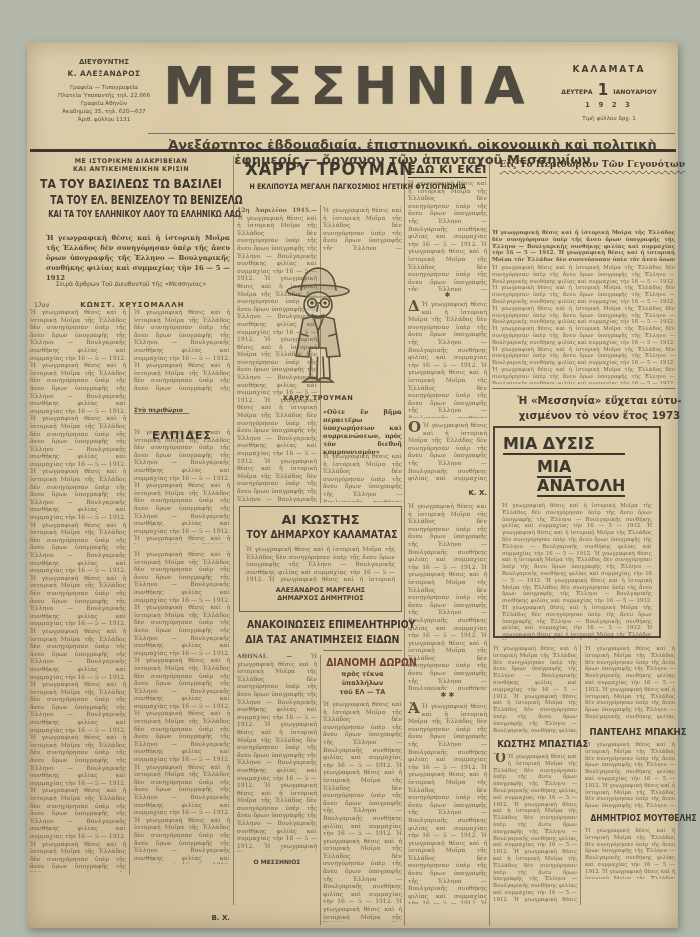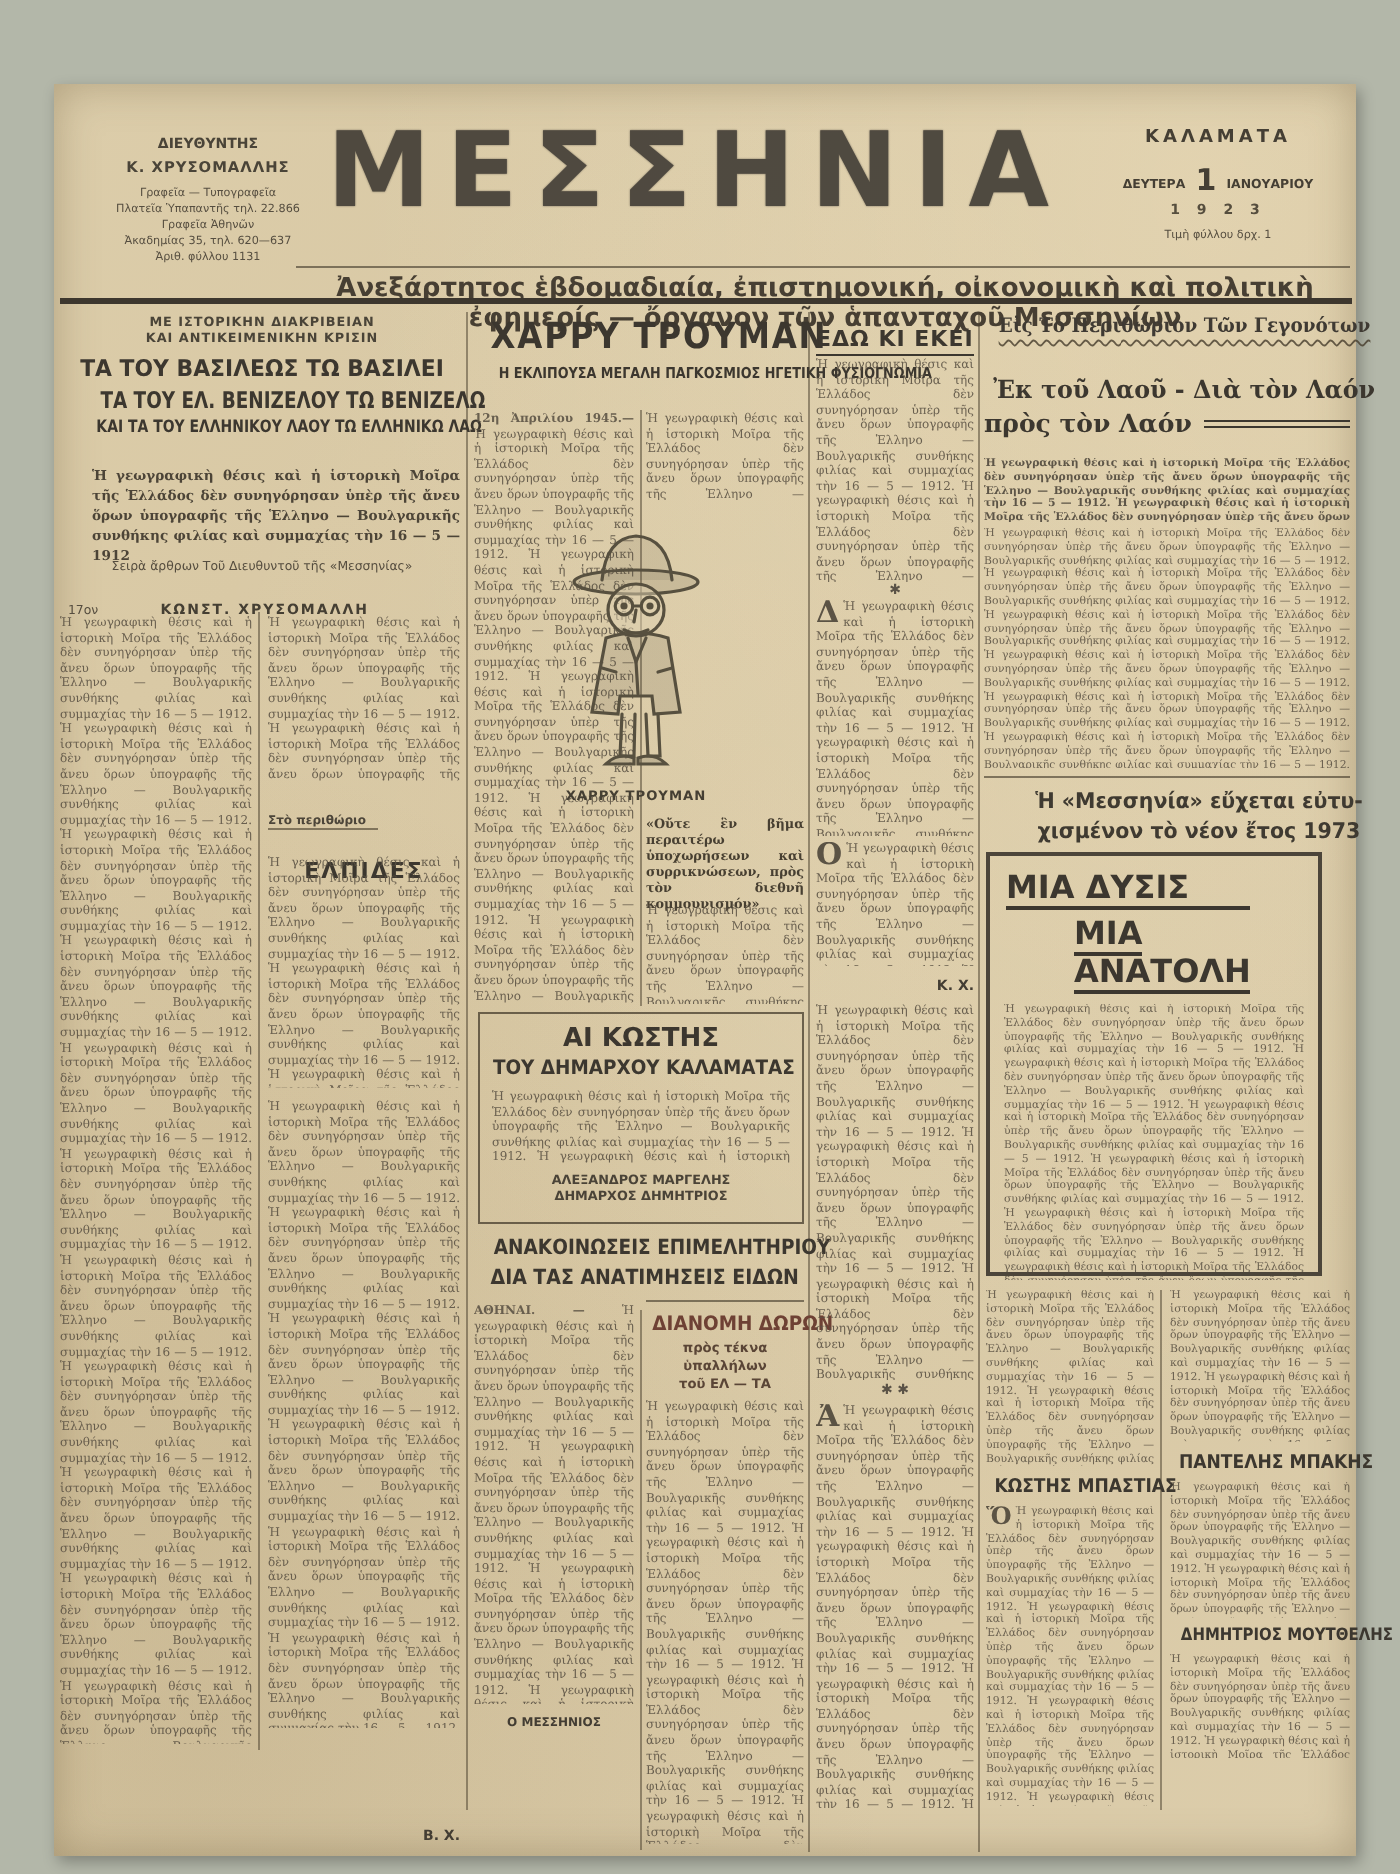--- a/index.html
+++ b/index.html
@@ -35,23 +35,23 @@
   .serif{font-family:"DejaVu Serif",serif;}
   .boxed{border:1px solid rgba(70,60,44,.75);}
   .wavy{text-decoration:underline wavy rgba(70,60,44,.8) 1px;text-underline-offset:3px;}
 </style>
 </head>
 <body>
 
 <div class="page">
   <div class="paper"></div>
 
-  <div class="abs ctr" style="left:50px;top:68px;width:108px;">
+  <div class="abs ctr" style="left:50px;top:58px;width:108px;">
     <div style="font-weight:bold;font-size:7px;color:#4a4438;">ΔΙΕΥΘΥΝΤΗΣ</div>
-    <div style="font-weight:bold;font-size:7.4px;letter-spacing:.5px;color:#4a4438;margin-top:3px;">Κ. ΧΡΥΣΟΜΑΛΛΗΣ</div>
+    <div style="font-weight:bold;font-size:7.4px;letter-spacing:.5px;color:#4a4438;margin-top:3px;">Κ. ΑΛΕΞΑΝΔΡΟΣ</div>
     <div class="mini" style="margin-top:5px;">Γραφεῖα — Τυπογραφεῖα</div>
     <div class="mini">Πλατεῖα Ὑπαπαντῆς τηλ. 22.866</div>
     <div class="mini">Γραφεῖα Ἀθηνῶν</div>
     <div class="mini">Ἀκαδημίας 35, τηλ. 620—637</div>
     <div class="mini">Ἀριθ. φύλλου 1131</div>
   </div>
 
   <div class="abs ctr title" style="left:152px;top:60px;width:392px;">ΜΕΣΣΗΝΙΑ</div>
 
   <div class="abs ctr" style="left:543px;top:64px;width:132px;">
@@ -169,27 +169,20 @@
   <div class="abs fl" style="left:408px;top:300px;width:79px;height:118px;"><span class="dc">Δ</span><span>Ἡ γεωγραφικὴ θέσις καὶ ἡ ἱστορικὴ Μοῖρα τῆς Ἑλλάδος δὲν συνηγόρησαν ὑπὲρ τῆς ἄνευ ὅρων ὑπογραφῆς τῆς Ἑλληνο — Βουλγαρικῆς συνθήκης φιλίας καὶ συμμαχίας τὴν 16 — 5 — 1912. Ἡ γεωγραφικὴ θέσις καὶ ἡ ἱστορικὴ Μοῖρα τῆς Ἑλλάδος δὲν συνηγόρησαν ὑπὲρ τῆς ἄνευ ὅρων ὑπογραφῆς τῆς Ἑλληνο — Βουλγαρικῆς συνθήκης φιλίας καὶ συμμαχίας τὴν 16 — 5 — 1912. Ἡ γεωγραφικὴ θέσις καὶ ἡ ἱστορικὴ Μοῖρα τῆς Ἑλλάδος δὲν συνηγόρησαν ὑπὲρ τῆς ἄνευ ὅρων ὑπογραφῆς τῆς Ἑλληνο — Βουλγαρικῆς συνθήκης φιλίας καὶ συμμαχίας τὴν 16 — 5 — 1912. Ἡ γεωγραφικὴ θέσις καὶ ἡ ἱστορικὴ Μοῖρα τῆς Ἑλλάδος δὲν συνηγόρησαν ὑπὲρ τῆς ἄνευ ὅρων ὑπογραφῆς τῆς Ἑλληνο — Βουλγαρικῆς συνθήκης φιλίας καὶ συμμαχίας τὴν 16 — 5 — 1912. Ἡ γεωγραφικὴ θέσις καὶ ἡ ἱστορικὴ Μοῖρα τῆς Ἑλλάδος δὲν συνηγόρησαν ὑπὲρ τῆς ἄνευ ὅρων ὑπογραφῆς τῆς Ἑλληνο — Βουλγαρικῆς συνθήκης φιλίας καὶ συμμαχίας τὴν 16 — 5 — 1912. Ἡ γεωγραφικὴ θέσις καὶ ἡ ἱστορικὴ Μοῖρα τῆς Ἑλλάδος δὲν συνηγόρησαν ὑπὲρ τῆς ἄνευ ὅρων ὑπογραφῆς τῆς Ἑλληνο — Βουλγαρικῆς συνθήκης φιλίας καὶ συμμαχίας τὴν 16 — 5 — 1912.</span></div>
   <div class="abs fl" style="left:408px;top:421px;width:79px;height:62px;"><span class="dc">Ο</span><span>Ἡ γεωγραφικὴ θέσις καὶ ἡ ἱστορικὴ Μοῖρα τῆς Ἑλλάδος δὲν συνηγόρησαν ὑπὲρ τῆς ἄνευ ὅρων ὑπογραφῆς τῆς Ἑλληνο — Βουλγαρικῆς συνθήκης φιλίας καὶ συμμαχίας τὴν 16 — 5 — 1912. Ἡ γεωγραφικὴ θέσις καὶ ἡ ἱστορικὴ Μοῖρα τῆς Ἑλλάδος δὲν συνηγόρησαν ὑπὲρ τῆς ἄνευ ὅρων ὑπογραφῆς τῆς Ἑλληνο — Βουλγαρικῆς συνθήκης φιλίας καὶ συμμαχίας τὴν 16 — 5 — 1912. Ἡ γεωγραφικὴ θέσις καὶ ἡ ἱστορικὴ Μοῖρα τῆς Ἑλλάδος δὲν συνηγόρησαν ὑπὲρ τῆς ἄνευ ὅρων ὑπογραφῆς τῆς Ἑλληνο — Βουλγαρικῆς συνθήκης φιλίας καὶ συμμαχίας τὴν 16 — 5 — 1912. Ἡ γεωγραφικὴ θέσις καὶ ἡ ἱστορικὴ Μοῖρα τῆς Ἑλλάδος δὲν συνηγόρησαν ὑπὲρ τῆς ἄνευ ὅρων ὑπογραφῆς τῆς Ἑλληνο — Βουλγαρικῆς συνθήκης φιλίας καὶ συμμαχίας τὴν 16 — 5 — 1912.</span></div>
   <div class="abs sig" style="left:408px;top:489px;width:79px;text-align:right;">Κ. Χ.</div>
   <div class="abs fl" style="left:408px;top:502px;width:79px;height:188px;">Ἡ γεωγραφικὴ θέσις καὶ ἡ ἱστορικὴ Μοῖρα τῆς Ἑλλάδος δὲν συνηγόρησαν ὑπὲρ τῆς ἄνευ ὅρων ὑπογραφῆς τῆς Ἑλληνο — Βουλγαρικῆς συνθήκης φιλίας καὶ συμμαχίας τὴν 16 — 5 — 1912. Ἡ γεωγραφικὴ θέσις καὶ ἡ ἱστορικὴ Μοῖρα τῆς Ἑλλάδος δὲν συνηγόρησαν ὑπὲρ τῆς ἄνευ ὅρων ὑπογραφῆς τῆς Ἑλληνο — Βουλγαρικῆς συνθήκης φιλίας καὶ συμμαχίας τὴν 16 — 5 — 1912. Ἡ γεωγραφικὴ θέσις καὶ ἡ ἱστορικὴ Μοῖρα τῆς Ἑλλάδος δὲν συνηγόρησαν ὑπὲρ τῆς ἄνευ ὅρων ὑπογραφῆς τῆς Ἑλληνο — Βουλγαρικῆς συνθήκης φιλίας καὶ συμμαχίας τὴν 16 — 5 — 1912. Ἡ γεωγραφικὴ θέσις καὶ ἡ ἱστορικὴ Μοῖρα τῆς Ἑλλάδος δὲν συνηγόρησαν ὑπὲρ τῆς ἄνευ ὅρων ὑπογραφῆς τῆς Ἑλληνο — Βουλγαρικῆς συνθήκης φιλίας καὶ συμμαχίας τὴν 16 — 5 — 1912. Ἡ γεωγραφικὴ θέσις καὶ ἡ ἱστορικὴ Μοῖρα τῆς Ἑλλάδος δὲν συνηγόρησαν ὑπὲρ τῆς ἄνευ ὅρων ὑπογραφῆς τῆς Ἑλληνο — Βουλγαρικῆς συνθήκης φιλίας καὶ συμμαχίας τὴν 16 — 5 — 1912. Ἡ γεωγραφικὴ θέσις καὶ ἡ ἱστορικὴ Μοῖρα τῆς Ἑλλάδος δὲν συνηγόρησαν ὑπὲρ τῆς ἄνευ ὅρων ὑπογραφῆς τῆς Ἑλληνο — Βουλγαρικῆς συνθήκης φιλίας καὶ συμμαχίας τὴν 16 — 5 — 1912. Ἡ γεωγραφικὴ θέσις καὶ ἡ ἱστορικὴ Μοῖρα τῆς Ἑλλάδος δὲν συνηγόρησαν ὑπὲρ τῆς ἄνευ ὅρων ὑπογραφῆς τῆς Ἑλληνο — Βουλγαρικῆς συνθήκης φιλίας καὶ συμμαχίας τὴν 16 — 5 — 1912. Ἡ γεωγραφικὴ θέσις καὶ ἡ ἱστορικὴ Μοῖρα τῆς Ἑλλάδος δὲν συνηγόρησαν ὑπὲρ τῆς ἄνευ ὅρων ὑπογραφῆς τῆς Ἑλληνο — Βουλγαρικῆς συνθήκης φιλίας καὶ συμμαχίας τὴν 16 — 5 — 1912.</div>
   <div class="abs star" style="left:408px;top:691px;width:79px;">✱  ✱</div>
   <div class="abs fl" style="left:408px;top:702px;width:79px;height:202px;"><span class="dc">Ἀ</span><span>Ἡ γεωγραφικὴ θέσις καὶ ἡ ἱστορικὴ Μοῖρα τῆς Ἑλλάδος δὲν συνηγόρησαν ὑπὲρ τῆς ἄνευ ὅρων ὑπογραφῆς τῆς Ἑλληνο — Βουλγαρικῆς συνθήκης φιλίας καὶ συμμαχίας τὴν 16 — 5 — 1912. Ἡ γεωγραφικὴ θέσις καὶ ἡ ἱστορικὴ Μοῖρα τῆς Ἑλλάδος δὲν συνηγόρησαν ὑπὲρ τῆς ἄνευ ὅρων ὑπογραφῆς τῆς Ἑλληνο — Βουλγαρικῆς συνθήκης φιλίας καὶ συμμαχίας τὴν 16 — 5 — 1912. Ἡ γεωγραφικὴ θέσις καὶ ἡ ἱστορικὴ Μοῖρα τῆς Ἑλλάδος δὲν συνηγόρησαν ὑπὲρ τῆς ἄνευ ὅρων ὑπογραφῆς τῆς Ἑλληνο — Βουλγαρικῆς συνθήκης φιλίας καὶ συμμαχίας τὴν 16 — 5 — 1912. Ἡ γεωγραφικὴ θέσις καὶ ἡ ἱστορικὴ Μοῖρα τῆς Ἑλλάδος δὲν συνηγόρησαν ὑπὲρ τῆς ἄνευ ὅρων ὑπογραφῆς τῆς Ἑλληνο — Βουλγαρικῆς συνθήκης φιλίας καὶ συμμαχίας τὴν 16 — 5 — 1912. Ἡ γεωγραφικὴ θέσις καὶ ἡ ἱστορικὴ Μοῖρα τῆς Ἑλλάδος δὲν συνηγόρησαν ὑπὲρ τῆς ἄνευ ὅρων ὑπογραφῆς τῆς Ἑλληνο — Βουλγαρικῆς συνθήκης φιλίας καὶ συμμαχίας τὴν 16 — 5 — 1912. Ἡ γεωγραφικὴ θέσις καὶ ἡ ἱστορικὴ Μοῖρα τῆς Ἑλλάδος δὲν συνηγόρησαν ὑπὲρ τῆς ἄνευ ὅρων ὑπογραφῆς τῆς Ἑλληνο — Βουλγαρικῆς συνθήκης φιλίας καὶ συμμαχίας τὴν 16 — 5 — 1912. Ἡ γεωγραφικὴ θέσις καὶ ἡ ἱστορικὴ Μοῖρα τῆς Ἑλλάδος δὲν συνηγόρησαν ὑπὲρ τῆς ἄνευ ὅρων ὑπογραφῆς τῆς Ἑλληνο — Βουλγαρικῆς συνθήκης φιλίας καὶ συμμαχίας τὴν 16 — 5 — 1912. Ἡ γεωγραφικὴ θέσις καὶ ἡ ἱστορικὴ Μοῖρα τῆς Ἑλλάδος δὲν συνηγόρησαν ὑπὲρ τῆς ἄνευ ὅρων ὑπογραφῆς τῆς Ἑλληνο — Βουλγαρικῆς συνθήκης φιλίας καὶ συμμαχίας τὴν 16 — 5 — 1912. Ἡ γεωγραφικὴ θέσις καὶ ἡ ἱστορικὴ Μοῖρα τῆς Ἑλλάδος δὲν συνηγόρησαν ὑπὲρ τῆς ἄνευ ὅρων ὑπογραφῆς τῆς Ἑλληνο — Βουλγαρικῆς συνθήκης φιλίας καὶ συμμαχίας τὴν 16 — 5 — 1912.</span></div>
 
   <div class="abs ctr serif" style="left:492px;top:158px;width:183px;">
     <span class="fit wavy" style="font-weight:bold;font-size:10px;color:#3f3a33;transform:scaleX(.92);">Εἰς Τὸ Περιθώριον Τῶν Γεγονότων</span>
   </div>
-  <div class="abs ctr serif" style="left:492px;top:186px;width:183px;">
-    <span class="fit" style="font-weight:bold;font-size:12.5px;line-height:18px;color:#3c372f;transform:scaleX(.95);">Ἐκ τοῦ Λαοῦ - Διὰ τὸν Λαόν</span>
-    <div style="display:flex;align-items:center;gap:6px;">
-      <span style="font-weight:bold;font-size:12.5px;color:#3c372f;white-space:nowrap;">πρὸς τὸν Λαόν</span>
-      <span style="flex:1;border-top:1px solid #3c372f;border-bottom:1px solid #3c372f;height:2px;"></span>
-    </div>
-  </div>
   <div class="abs fl b sm" style="left:492px;top:229px;width:183px;height:32px;">Ἡ γεωγραφικὴ θέσις καὶ ἡ ἱστορικὴ Μοῖρα τῆς Ἑλλάδος δὲν συνηγόρησαν ὑπὲρ τῆς ἄνευ ὅρων ὑπογραφῆς τῆς Ἑλληνο — Βουλγαρικῆς συνθήκης φιλίας καὶ συμμαχίας τὴν 16 — 5 — 1912. Ἡ γεωγραφικὴ θέσις καὶ ἡ ἱστορικὴ Μοῖρα τῆς Ἑλλάδος δὲν συνηγόρησαν ὑπὲρ τῆς ἄνευ ὅρων ὑπογραφῆς τῆς Ἑλληνο — Βουλγαρικῆς συνθήκης φιλίας καὶ συμμαχίας τὴν 16 — 5 — 1912. Ἡ γεωγραφικὴ θέσις καὶ ἡ ἱστορικὴ Μοῖρα τῆς Ἑλλάδος δὲν συνηγόρησαν ὑπὲρ τῆς ἄνευ ὅρων ὑπογραφῆς τῆς Ἑλληνο — Βουλγαρικῆς συνθήκης φιλίας καὶ συμμαχίας τὴν 16 — 5 — 1912. Ἡ γεωγραφικὴ θέσις καὶ ἡ ἱστορικὴ Μοῖρα τῆς Ἑλλάδος δὲν συνηγόρησαν ὑπὲρ τῆς ἄνευ ὅρων ὑπογραφῆς τῆς Ἑλληνο — Βουλγαρικῆς συνθήκης φιλίας καὶ συμμαχίας τὴν 16 — 5 — 1912. Ἡ γεωγραφικὴ θέσις καὶ ἡ ἱστορικὴ Μοῖρα τῆς Ἑλλάδος δὲν συνηγόρησαν ὑπὲρ τῆς ἄνευ ὅρων ὑπογραφῆς τῆς Ἑλληνο — Βουλγαρικῆς συνθήκης φιλίας καὶ συμμαχίας τὴν 16 — 5 — 1912.</div>
   <div class="abs fl sm" style="left:492px;top:264px;width:183px;height:120px;">Ἡ γεωγραφικὴ θέσις καὶ ἡ ἱστορικὴ Μοῖρα τῆς Ἑλλάδος δὲν συνηγόρησαν ὑπὲρ τῆς ἄνευ ὅρων ὑπογραφῆς τῆς Ἑλληνο — Βουλγαρικῆς συνθήκης φιλίας καὶ συμμαχίας τὴν 16 — 5 — 1912. Ἡ γεωγραφικὴ θέσις καὶ ἡ ἱστορικὴ Μοῖρα τῆς Ἑλλάδος δὲν συνηγόρησαν ὑπὲρ τῆς ἄνευ ὅρων ὑπογραφῆς τῆς Ἑλληνο — Βουλγαρικῆς συνθήκης φιλίας καὶ συμμαχίας τὴν 16 — 5 — 1912. Ἡ γεωγραφικὴ θέσις καὶ ἡ ἱστορικὴ Μοῖρα τῆς Ἑλλάδος δὲν συνηγόρησαν ὑπὲρ τῆς ἄνευ ὅρων ὑπογραφῆς τῆς Ἑλληνο — Βουλγαρικῆς συνθήκης φιλίας καὶ συμμαχίας τὴν 16 — 5 — 1912. Ἡ γεωγραφικὴ θέσις καὶ ἡ ἱστορικὴ Μοῖρα τῆς Ἑλλάδος δὲν συνηγόρησαν ὑπὲρ τῆς ἄνευ ὅρων ὑπογραφῆς τῆς Ἑλληνο — Βουλγαρικῆς συνθήκης φιλίας καὶ συμμαχίας τὴν 16 — 5 — 1912. Ἡ γεωγραφικὴ θέσις καὶ ἡ ἱστορικὴ Μοῖρα τῆς Ἑλλάδος δὲν συνηγόρησαν ὑπὲρ τῆς ἄνευ ὅρων ὑπογραφῆς τῆς Ἑλληνο — Βουλγαρικῆς συνθήκης φιλίας καὶ συμμαχίας τὴν 16 — 5 — 1912. Ἡ γεωγραφικὴ θέσις καὶ ἡ ἱστορικὴ Μοῖρα τῆς Ἑλλάδος δὲν συνηγόρησαν ὑπὲρ τῆς ἄνευ ὅρων ὑπογραφῆς τῆς Ἑλληνο — Βουλγαρικῆς συνθήκης φιλίας καὶ συμμαχίας τὴν 16 — 5 — 1912. Ἡ γεωγραφικὴ θέσις καὶ ἡ ἱστορικὴ Μοῖρα τῆς Ἑλλάδος δὲν συνηγόρησαν ὑπὲρ τῆς ἄνευ ὅρων ὑπογραφῆς τῆς Ἑλληνο — Βουλγαρικῆς συνθήκης φιλίας καὶ συμμαχίας τὴν 16 — 5 — 1912. Ἡ γεωγραφικὴ θέσις καὶ ἡ ἱστορικὴ Μοῖρα τῆς Ἑλλάδος δὲν συνηγόρησαν ὑπὲρ τῆς ἄνευ ὅρων ὑπογραφῆς τῆς Ἑλληνο — Βουλγαρικῆς συνθήκης φιλίας καὶ συμμαχίας τὴν 16 — 5 — 1912. Ἡ γεωγραφικὴ θέσις καὶ ἡ ἱστορικὴ Μοῖρα τῆς Ἑλλάδος δὲν συνηγόρησαν ὑπὲρ τῆς ἄνευ ὅρων ὑπογραφῆς τῆς Ἑλληνο — Βουλγαρικῆς συνθήκης φιλίας καὶ συμμαχίας τὴν 16 — 5 — 1912. Ἡ γεωγραφικὴ θέσις καὶ ἡ ἱστορικὴ Μοῖρα τῆς Ἑλλάδος δὲν συνηγόρησαν ὑπὲρ τῆς ἄνευ ὅρων ὑπογραφῆς τῆς Ἑλληνο — Βουλγαρικῆς συνθήκης φιλίας καὶ συμμαχίας τὴν 16 — 5 — 1912. Ἡ γεωγραφικὴ θέσις καὶ ἡ ἱστορικὴ Μοῖρα τῆς Ἑλλάδος δὲν συνηγόρησαν ὑπὲρ τῆς ἄνευ ὅρων ὑπογραφῆς τῆς Ἑλληνο — Βουλγαρικῆς συνθήκης φιλίας καὶ συμμαχίας τὴν 16 — 5 — 1912.</div>
   <div class="abs hr" style="left:492px;top:388px;width:183px;"></div>
   <div class="abs ctr" style="left:508px;top:393px;width:183px;">
     <span class="fit" style="font-weight:bold;font-size:10.8px;line-height:15px;color:#3f3a31;transform:scaleX(.95);">Ἡ «Μεσσηνία» εὔχεται εὐτυ-</span>
     <span class="fit" style="font-weight:bold;font-size:10.8px;line-height:15px;color:#3f3a31;transform:scaleX(.95);">χισμένον τὸ νέον ἔτος 1973</span>
   </div>
   <div class="abs" style="left:493px;top:426px;width:168px;height:212px;border:2px solid #4c453a;box-sizing:border-box;">
     <div style="margin:6px 8px 0 8px;">
       <span style="font-weight:900;font-size:16px;color:#3c372f;border-bottom:2px solid #3c372f;padding-right:30px;">ΜΙΑ ΔΥΣΙΣ</span>

